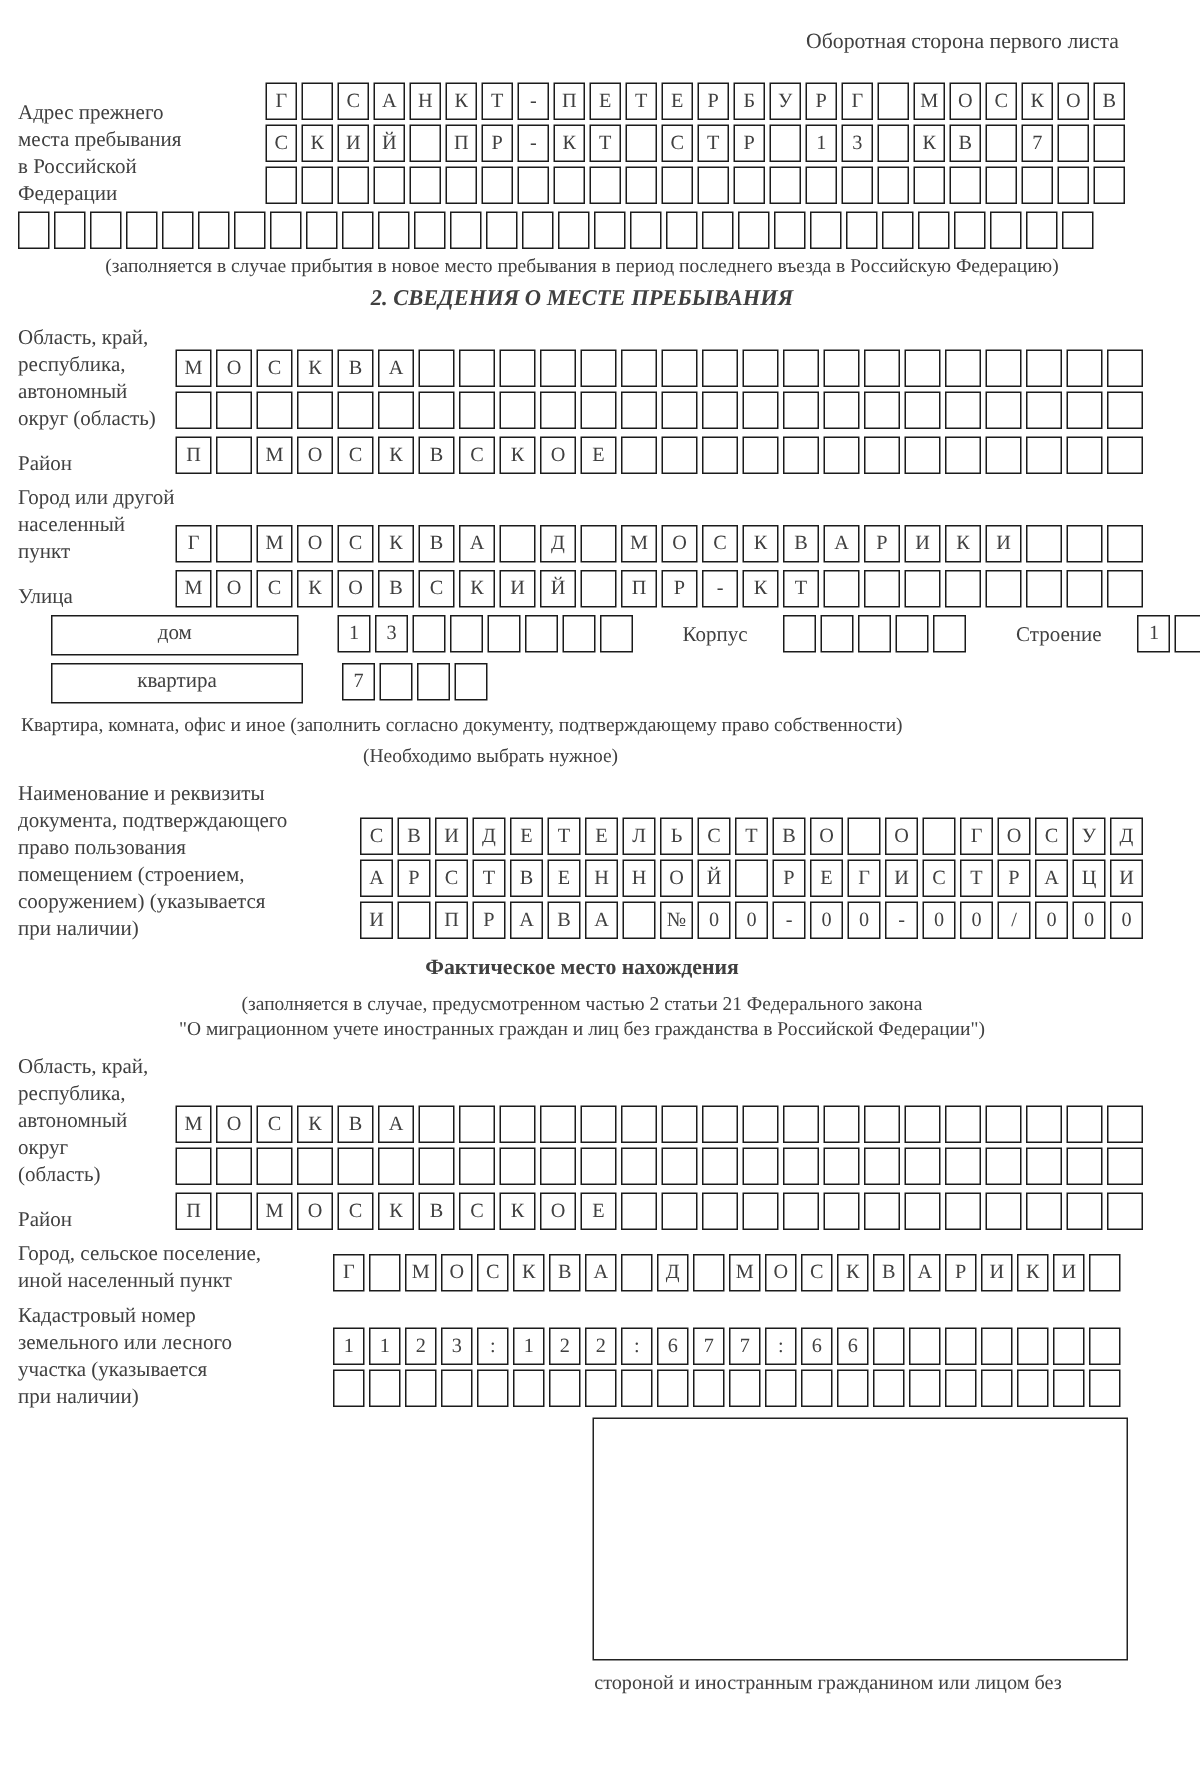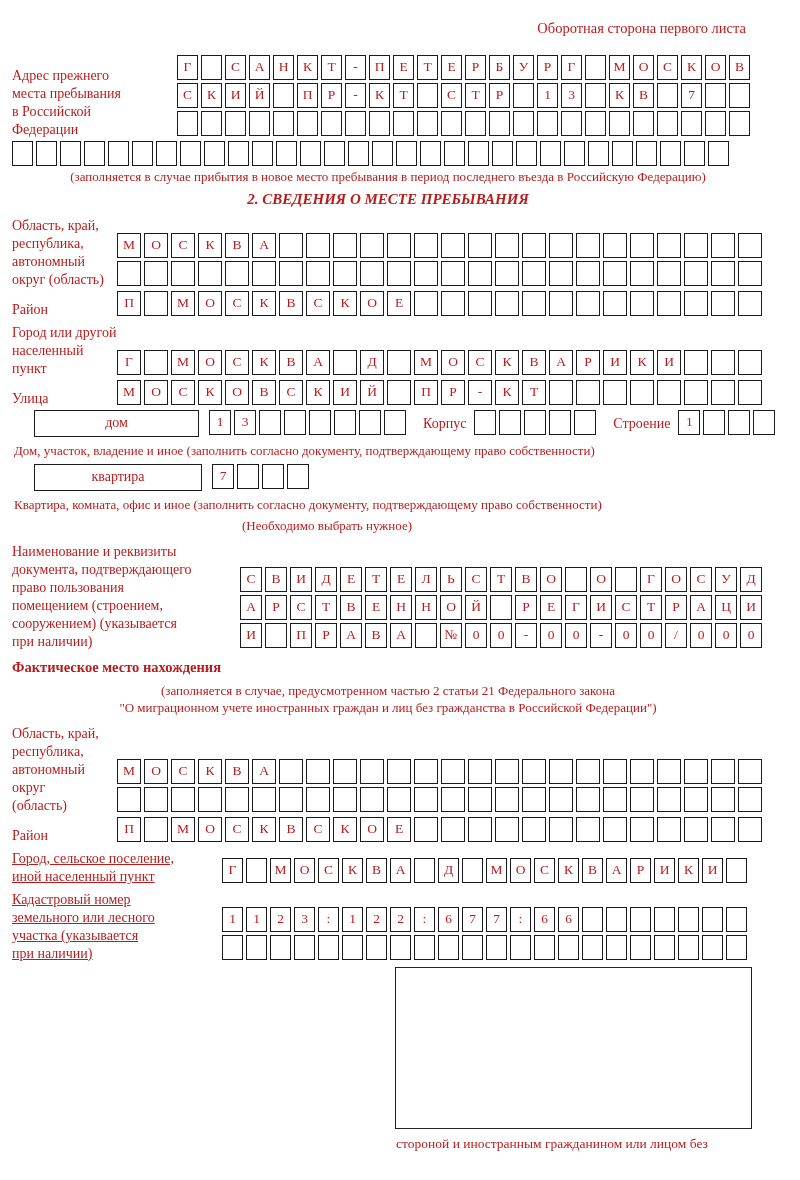--- a/index.html
+++ b/index.html
@@ -1,64 +1,64 @@
 <!DOCTYPE html>
 <html><head>
 <meta charset="utf-8">
 <style>
   * { margin:0; padding:0; box-sizing:border-box; }
   html,body { background:#ffffff; }
   .page {
-    width:800px; height:1180px; margin:0 auto; background:#fff; color:#b91c1c;
+    width:800px; height:1180px; margin:0 auto; background:#fff; color:#404040;
     font-family:"Liberation Serif", serif; padding:20px 36px 0 12px;
     overflow:hidden; position:relative;
   }
   .header-note { text-align:right; font-size:14.5px; padding-right:18px; margin-bottom:18px; }
 
   .field { display:flex; align-items:flex-end; margin-bottom:2px; }
   .flabel { font-size:14px; line-height:18px; flex-shrink:0; padding-top:3px; }
   .lbl-prev { width:165px; }
   .lbl-s2   { width:105px; }
   .lbl-doc  { width:228px; }
   .lbl-f1   { width:105px; }
-  .lbl-f2   { width:210px;text-decoration:underline; }
+  .lbl-f2   { width:210px; }
 
   .cellrow { white-space:nowrap; height:25px; margin-bottom:3px; }
   .cell {
     display:inline-block; width:21px; height:25px; border:1.6px solid #1b1b1b;
     margin-right:3px; text-align:center; font-size:13.5px; line-height:21px;
     vertical-align:top; background:#fff;
   }
   .cg-b .cell { width:24px; }
   .cg-c .cell { width:22px; }
 
   .fullrow { margin:0 0 3px 0; }
   .note-center { text-align:center; font-size:13px; margin-bottom:6px; }
   .section-title { text-align:center; font-weight:bold; font-size:15px; margin:2px 0 6px 0;font-style:italic; }
 
-  .house-row { display:flex; align-items:flex-start; margin:2px 0 4px 22px; }
+  .house-row { display:flex; align-items:flex-start; margin:2px 0 4px 22px;gap:16px; }
   .label-box {
     border:1.6px solid #1b1b1b; height:27px; text-align:center;
     font-size:14px; line-height:24px; margin-right:10px; flex-shrink:0;
   }
   .box-dom { width:165px; }
   .box-kv  { width:168px; }
   .inline-lbl { font-size:14px; line-height:27px; margin:0 8px 0 14px; flex-shrink:0; }
   .caption { font-size:13px; margin:0 0 5px 2px; line-height:17px; }
 
   .mesto-row { display:flex; align-items:center; margin:3px 0 2px 2px; }
   .mesto-lbl { font-size:14px; margin-right:8px; }
   .checkbox {
     display:inline-block; width:21px; height:24px; border:1.6px solid #1b1b1b;
     text-align:center; font-size:13.5px; line-height:21px; flex-shrink:0;
   }
   .opt-lbl { font-size:14px; margin:0 26px 0 10px; }
   .mesto-note { font-size:13px; text-align:center; width:330px; margin:0 0 6px 150px; }
 
-  .fakt-title { text-align:left; font-weight:bold; font-size:14.5px; margin:8px 0 6px 0; }
+  .fakt-title { text-align:center; font-weight:bold; font-size:14.5px; margin:8px 0 6px 0; }
   .fakt-notes { text-align:center; font-size:13px; line-height:17px; margin-bottom:6px; }
 
   .stamp-wrap { margin-top:4px; }
   .stamp-box {
     width:357px; height:162px; border:1.8px solid #222; margin-left:383px; background:#fff;
   }
   .stamp-caption {
     width:470px; margin:6px 0 0 305px; text-align:center; font-size:13.5px; line-height:17px;
   }
 </style>
@@ -119,21 +119,20 @@
   </div>
 
   <div class="house-row">
     <div class="label-box box-dom">дом</div>
     <div class="cellrow cg-c"><span class="cell">1</span><span class="cell">3</span><span class="cell"></span><span class="cell"></span><span class="cell"></span><span class="cell"></span><span class="cell"></span><span class="cell"></span></div>
     <div class="inline-lbl">Корпус</div>
     <div class="cellrow cg-c"><span class="cell"></span><span class="cell"></span><span class="cell"></span><span class="cell"></span><span class="cell"></span></div>
     <div class="inline-lbl">Строение</div>
     <div class="cellrow cg-c"><span class="cell">1</span><span class="cell"></span><span class="cell"></span><span class="cell"></span></div>
   </div>
-  <div class="caption">Дом, участок, владение и иное (заполнить согласно документу, подтверждающему право собственности)</div>
 
   <div class="house-row">
     <div class="label-box box-kv">квартира</div>
     <div class="cellrow cg-c"><span class="cell">7</span><span class="cell"></span><span class="cell"></span><span class="cell"></span></div>
   </div>
   <div class="caption">Квартира, комната, офис и иное (заполнить согласно документу, подтверждающему право собственности)</div>
 
   <div class="mesto-note">(Необходимо выбрать нужное)</div>
 
   <div class="field">

